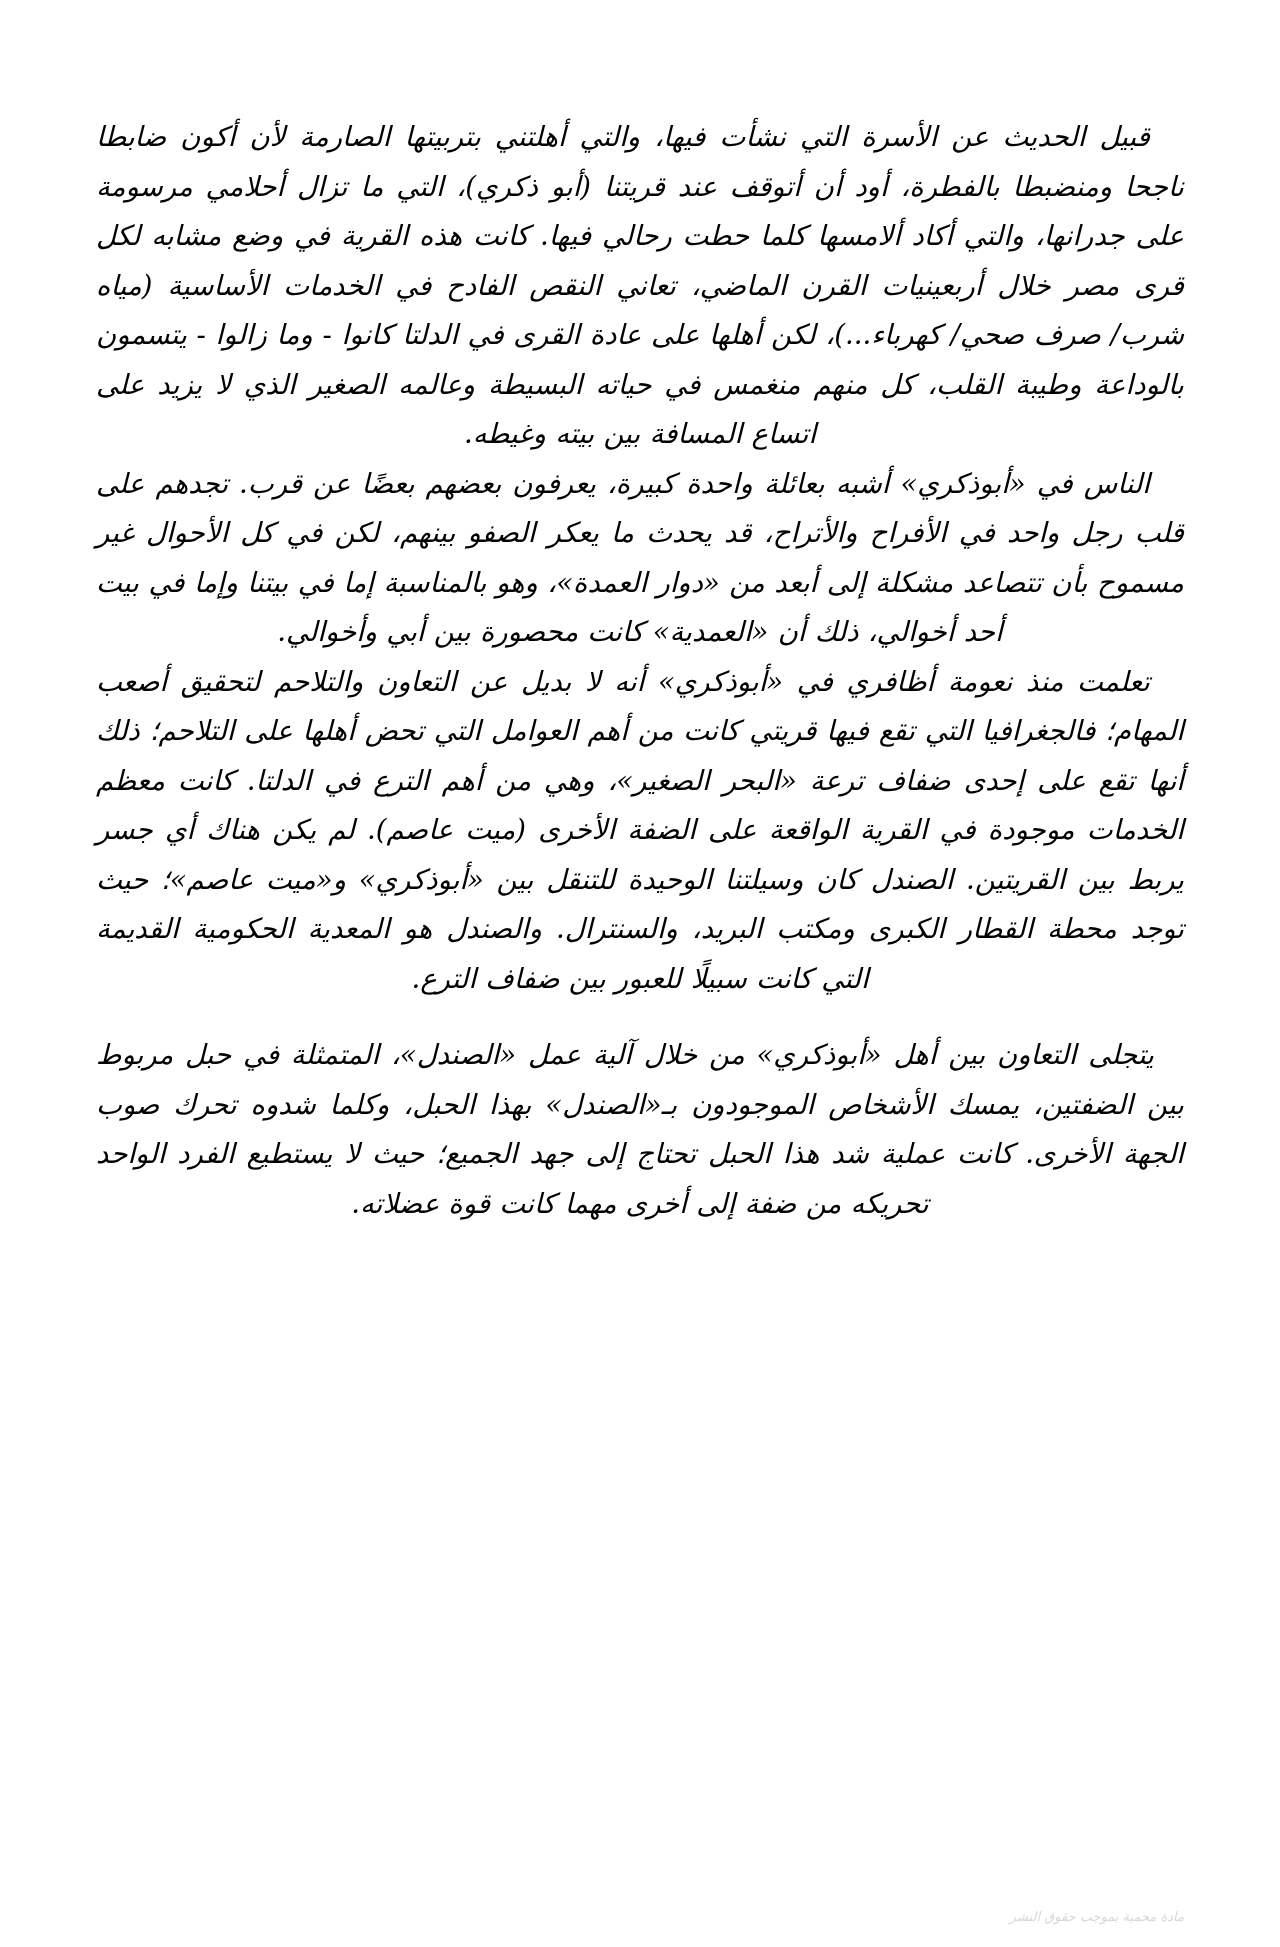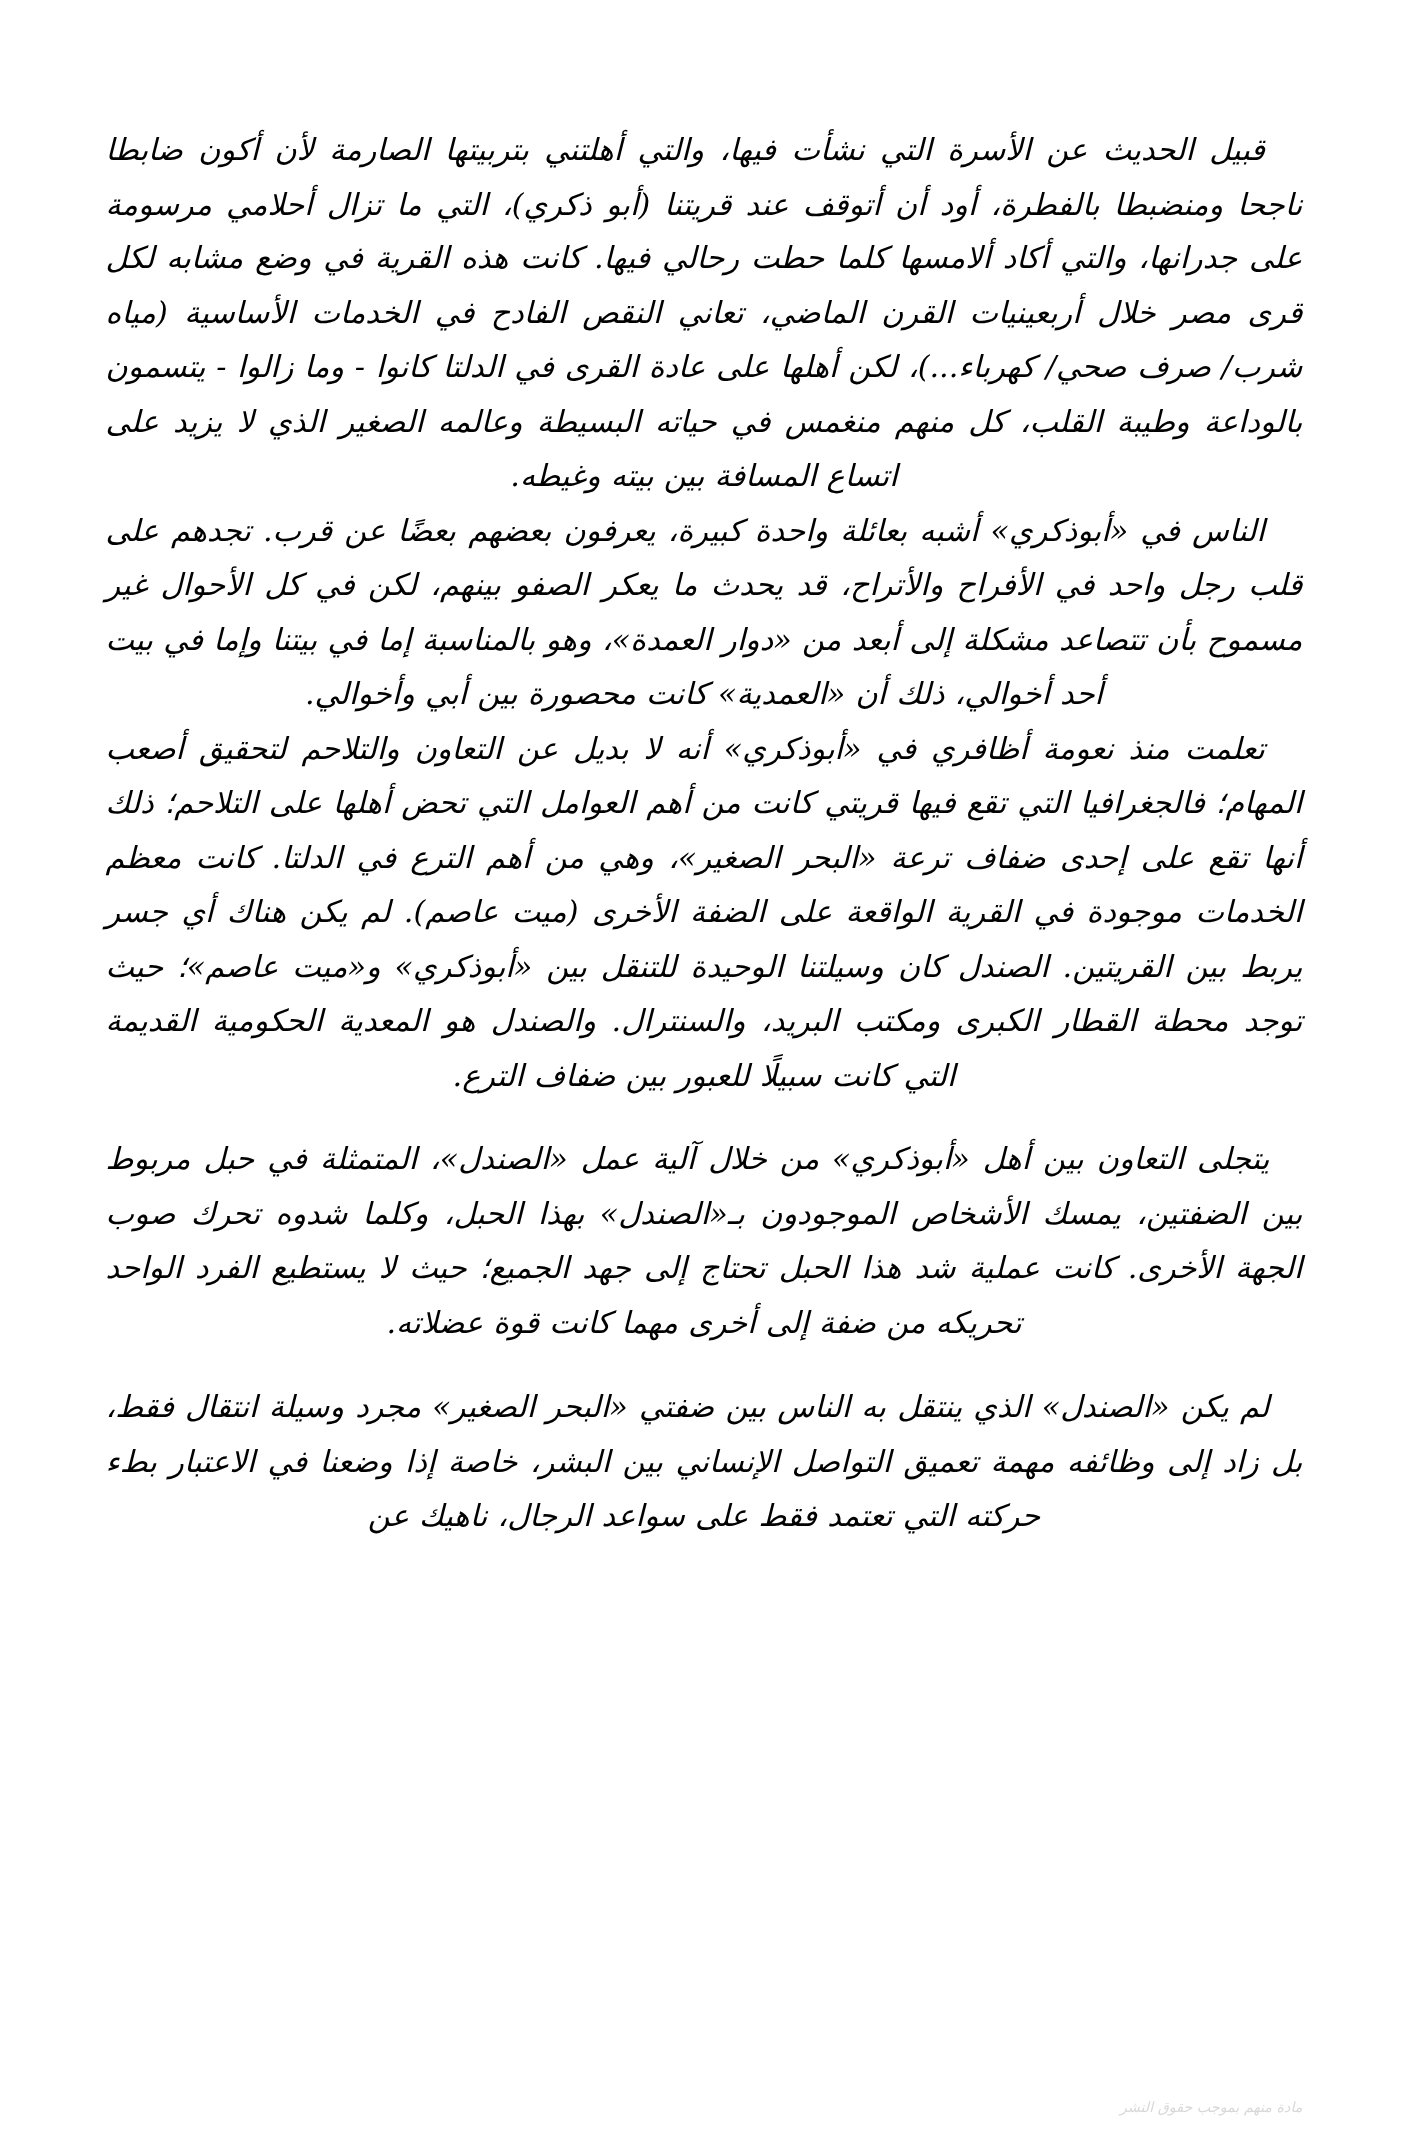--- a/index.html
+++ b/index.html
@@ -66,16 +66,15 @@
 </style>
 </head>
 <body>
 
 <div id="page">
   <div id="text-column">
     <p class="para">قبيل الحديث عن الأسرة التي نشأت فيها، والتي أهلتني بتربيتها الصارمة لأن أكون ضابطا ناجحا ومنضبطا بالفطرة، أود أن أتوقف عند قريتنا (أبو ذكري)، التي ما تزال أحلامي مرسومة على جدرانها، والتي أكاد ألامسها كلما حطت رحالي فيها. كانت هذه القرية في وضع مشابه لكل قرى مصر خلال أربعينيات القرن الماضي، تعاني النقص الفادح في الخدمات الأساسية (مياه شرب/ صرف صحي/ كهرباء...)، لكن أهلها على عادة القرى في الدلتا كانوا - وما زالوا - يتسمون بالوداعة وطيبة القلب، كل منهم منغمس في حياته البسيطة وعالمه الصغير الذي لا يزيد على اتساع المسافة بين بيته وغيطه.</p>
     <p class="para">الناس في «أبوذكري» أشبه بعائلة واحدة كبيرة، يعرفون بعضهم بعضًا عن قرب. تجدهم على قلب رجل واحد في الأفراح والأتراح، قد يحدث ما يعكر الصفو بينهم، لكن في كل الأحوال غير مسموح بأن تتصاعد مشكلة إلى أبعد من «دوار العمدة»، وهو بالمناسبة إما في بيتنا وإما في بيت أحد أخوالي، ذلك أن «العمدية» كانت محصورة بين أبي وأخوالي.</p>
     <p class="para">تعلمت منذ نعومة أظافري في «أبوذكري» أنه لا بديل عن التعاون والتلاحم لتحقيق أصعب المهام؛ فالجغرافيا التي تقع فيها قريتي كانت من أهم العوامل التي تحض أهلها على التلاحم؛ ذلك أنها تقع على إحدى ضفاف ترعة «البحر الصغير»، وهي من أهم الترع في الدلتا. كانت معظم الخدمات موجودة في القرية الواقعة على الضفة الأخرى (ميت عاصم). لم يكن هناك أي جسر يربط بين القريتين. الصندل كان وسيلتنا الوحيدة للتنقل بين «أبوذكري» و«ميت عاصم»؛ حيث توجد محطة القطار الكبرى ومكتب البريد، والسنترال. والصندل هو المعدية الحكومية القديمة التي كانت سبيلًا للعبور بين ضفاف الترع.</p>
     <p class="para tight">يتجلى التعاون بين أهل «أبوذكري» من خلال آلية عمل «الصندل»، المتمثلة في حبل مربوط بين الضفتين، يمسك الأشخاص الموجودون بـ«الصندل» بهذا الحبل، وكلما شدوه تحرك صوب الجهة الأخرى. كانت عملية شد هذا الحبل تحتاج إلى جهد الجميع؛ حيث لا يستطيع الفرد الواحد تحريكه من ضفة إلى أخرى مهما كانت قوة عضلاته.</p>
-    <p class="para tight">لم يكن «الصندل» الذي ينتقل به الناس بين ضفتي «البحر الصغير» مجرد وسيلة انتقال فقط، بل زاد إلى وظائفه مهمة تعميق التواصل الإنساني بين البشر، خاصة إذا وضعنا في الاعتبار بطء حركته التي تعتمد فقط على سواعد الرجال، ناهيك عن</p>
   </div>
-  <div id="footer">مادة منهم بموجب حقوق النشر</div>
+  <div id="footer">مادة محمية بموجب حقوق النشر</div>
 </div>
 
 </body></html>

